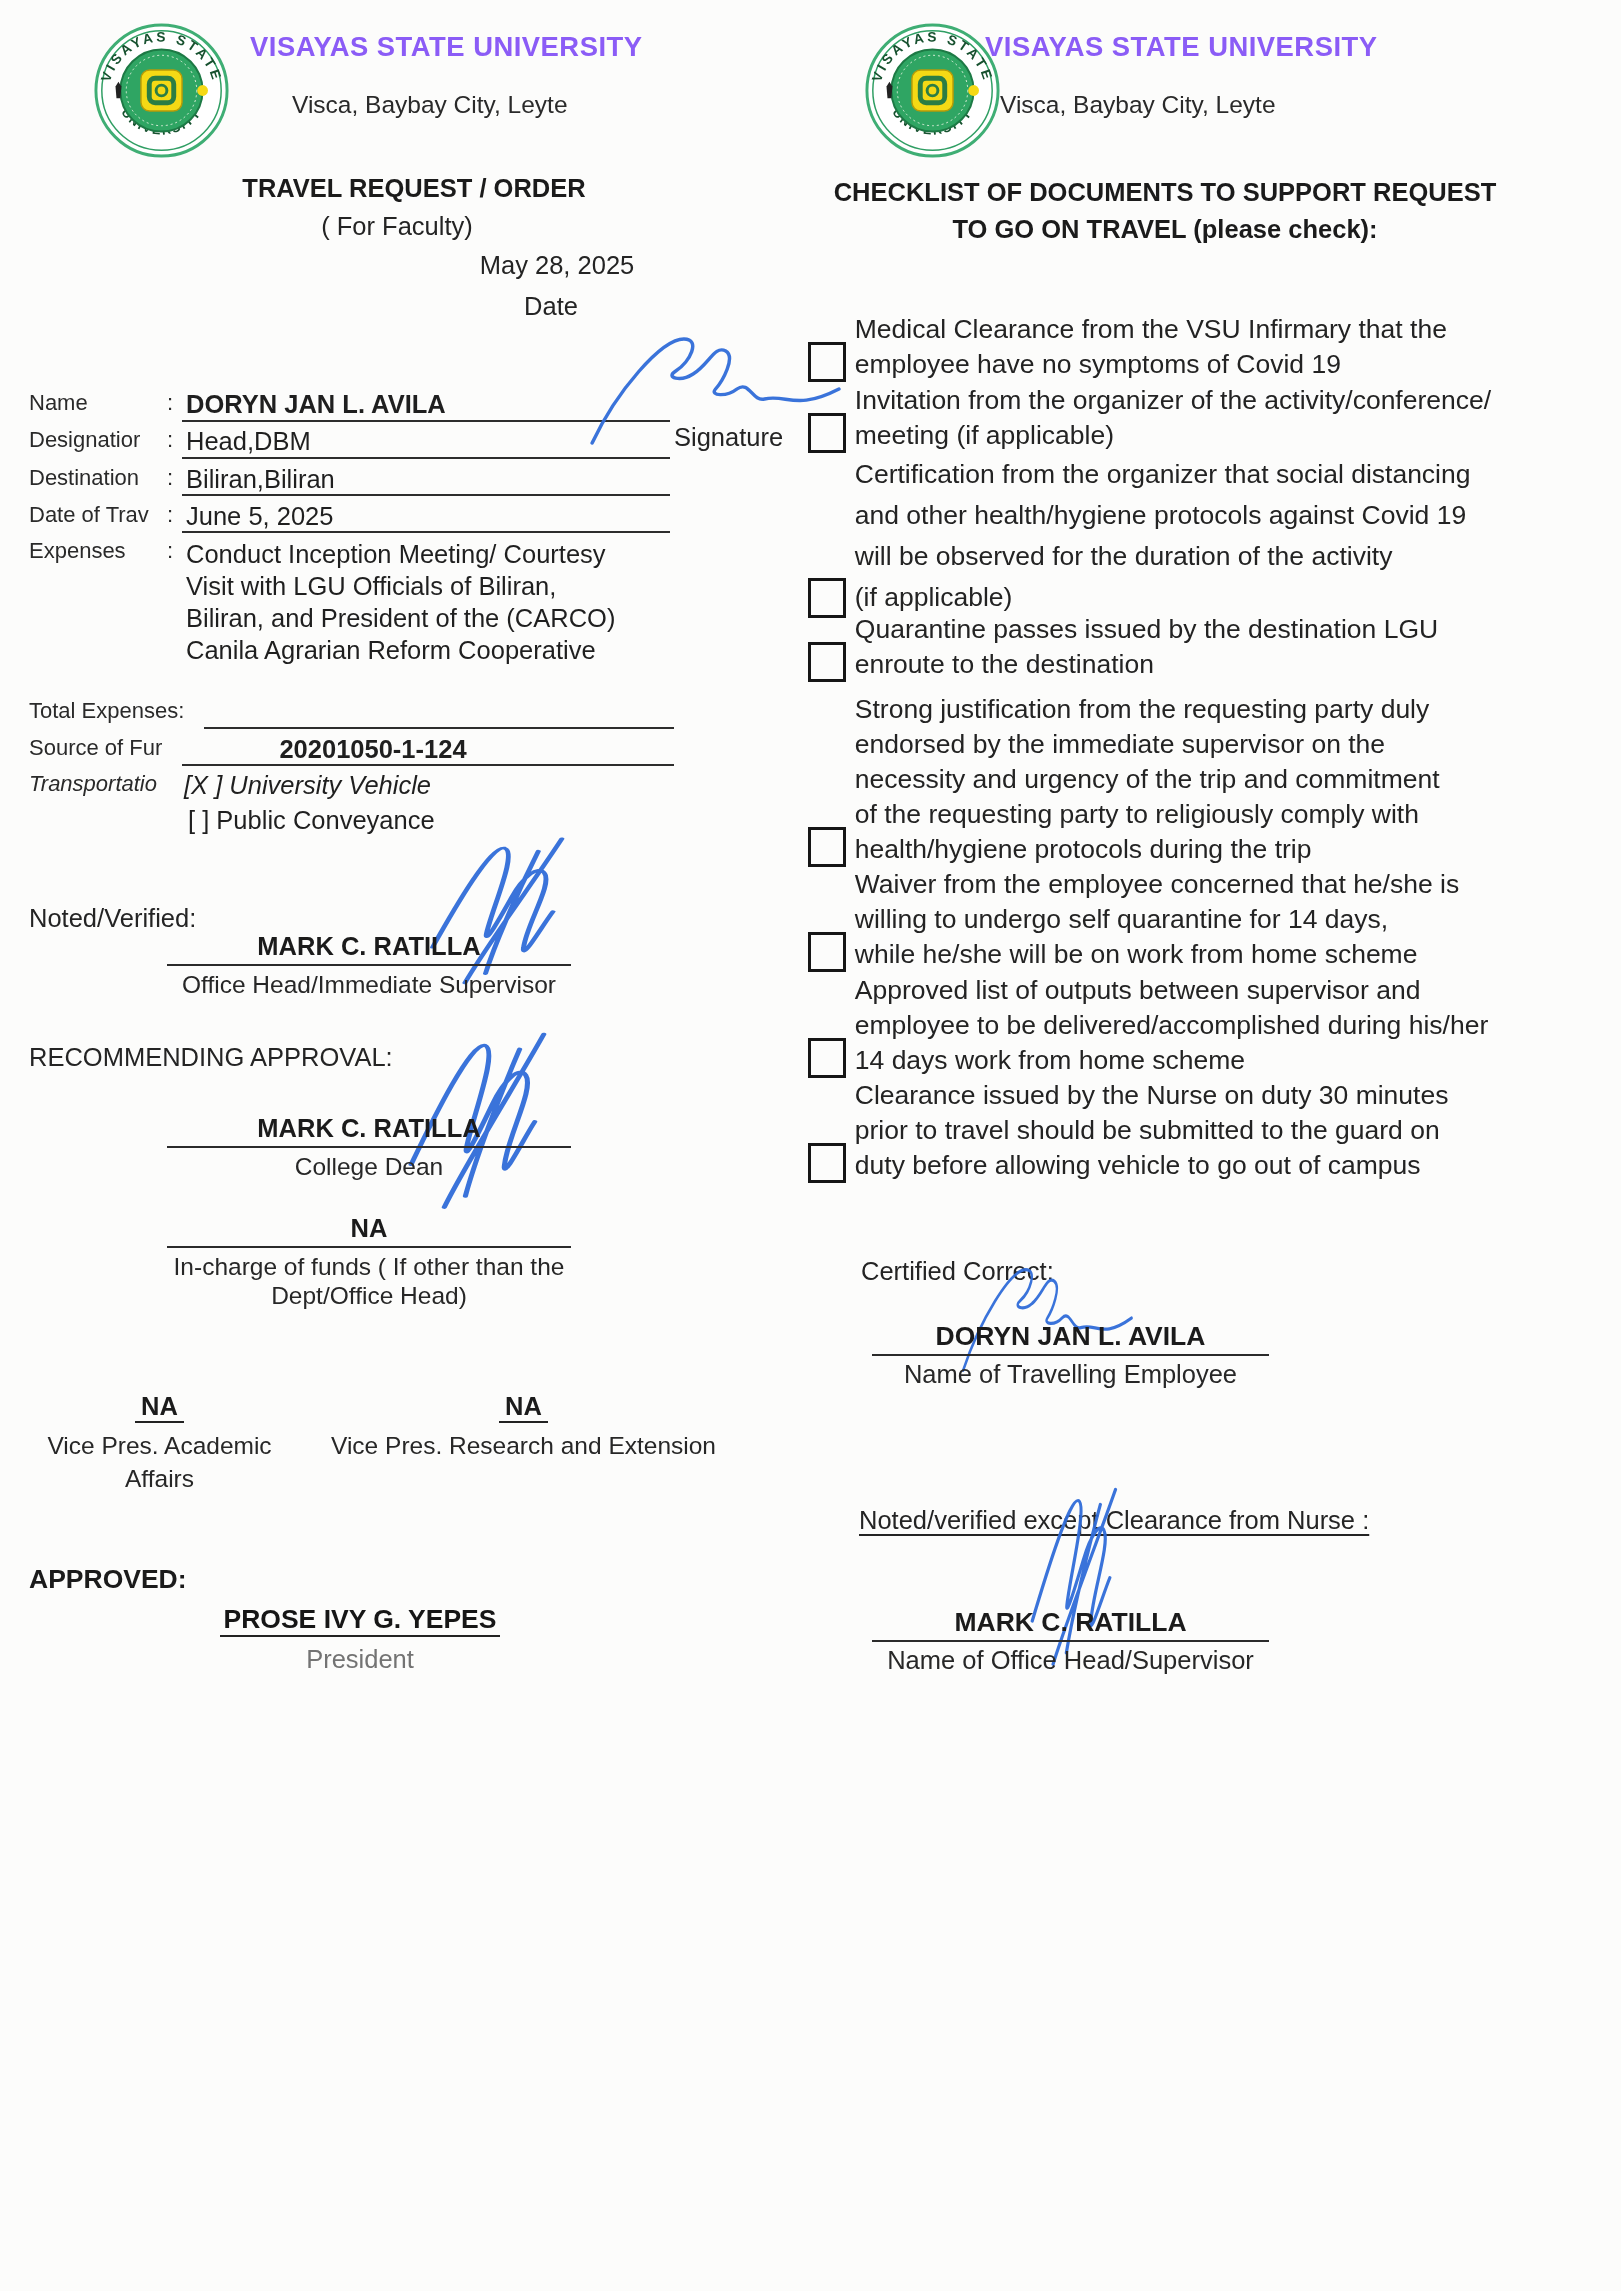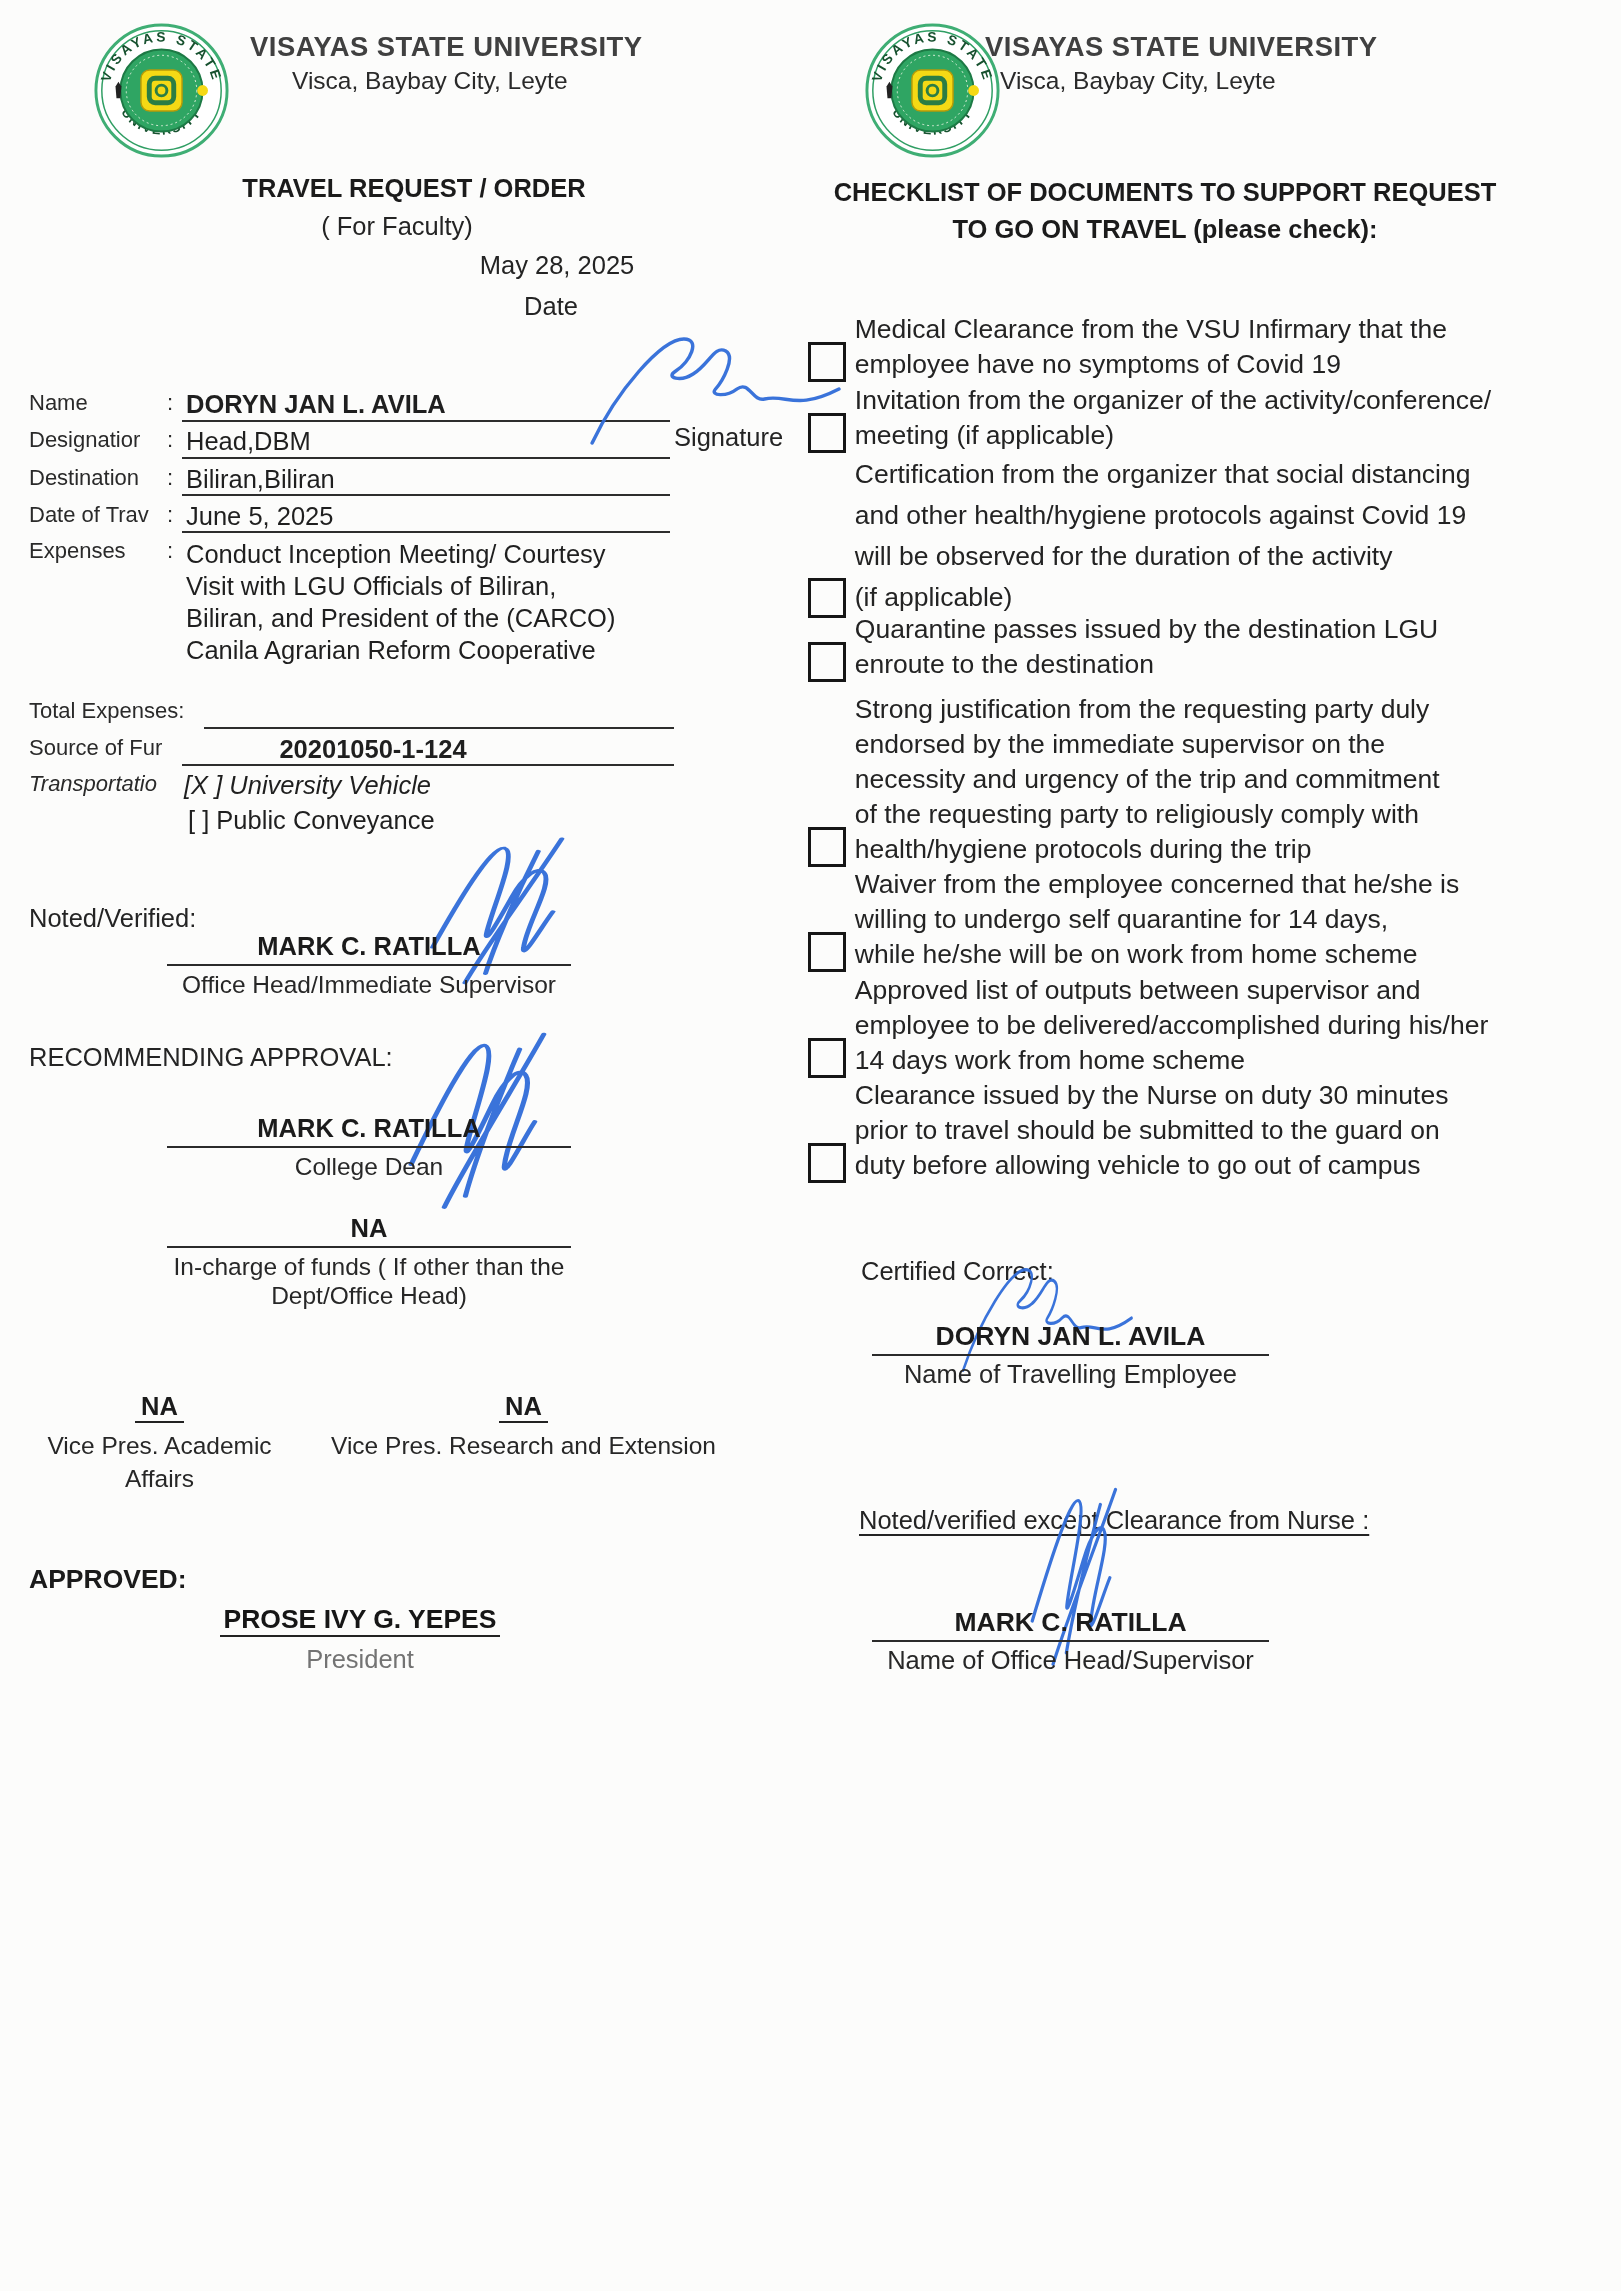--- a/index.html
+++ b/index.html
@@ -3,22 +3,22 @@
 <meta charset="utf-8">
 <style>
   html,body{margin:0;padding:0;background:#ffffff;}
   .page{position:relative;width:1621px;height:2292px;background:#fcfcfb;overflow:hidden;
         font-family:"Liberation Sans","DejaVu Sans",sans-serif;color:#222;}
   .abs{position:absolute;}
   .b{font-weight:bold;}
   .i{font-style:italic;}
   .ctr{text-align:center;}
   .pre{white-space:pre-line;}
-  .univ{font-size:27.4px;font-weight:bold;color:#404040;letter-spacing:0.5px;}
-  .addr{font-size:24.5px;color:#2a2a2a;}
+  .univ{font-size:27.4px;font-weight:bold;color:#8b5cf6;letter-spacing:0.5px;}
+  .addr{font-size:24.5px;color:#2a2a2a;margin-top:24px;}
   .h-title{font-size:25.5px;font-weight:bold;color:#1b1b1b;}
   .body-txt{font-size:25.5px;color:#242424;}
   .fl{font-size:22px;color:#2a2a2a;}
   .fv{font-size:25.5px;color:#1f1f1f;width:500px;}
   .uline{border-top:2.9px solid #2d2d2d;height:0;}
   .sigblock{position:absolute;text-align:center;}
   .sig-name{font-size:25.5px;font-weight:bold;line-height:31px;color:#1b1b1b;}
   .sig-line{border-top:2.9px solid #2b2b2b;margin-top:2px;}
   .sig-title{font-size:24.5px;line-height:29px;margin-top:3.9px;color:#272727;}
   .vpblock{position:absolute;text-align:center;}

